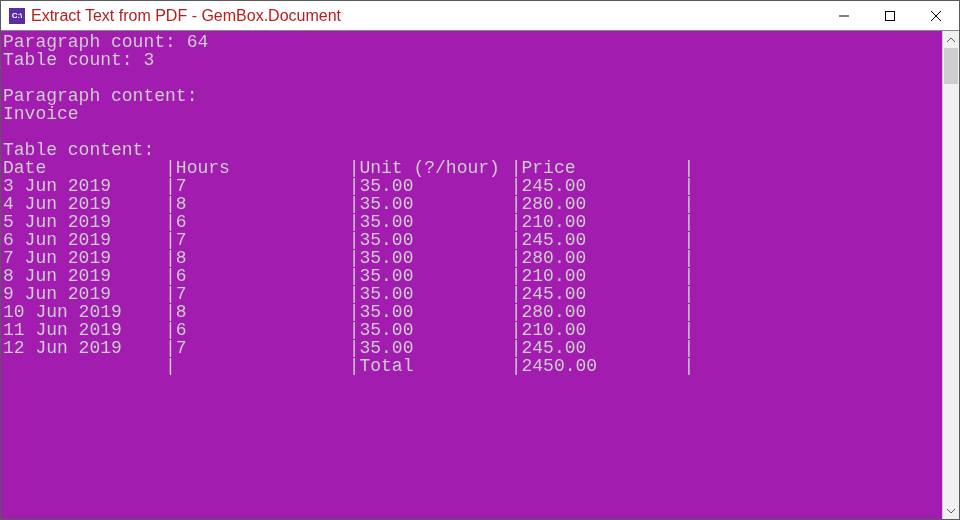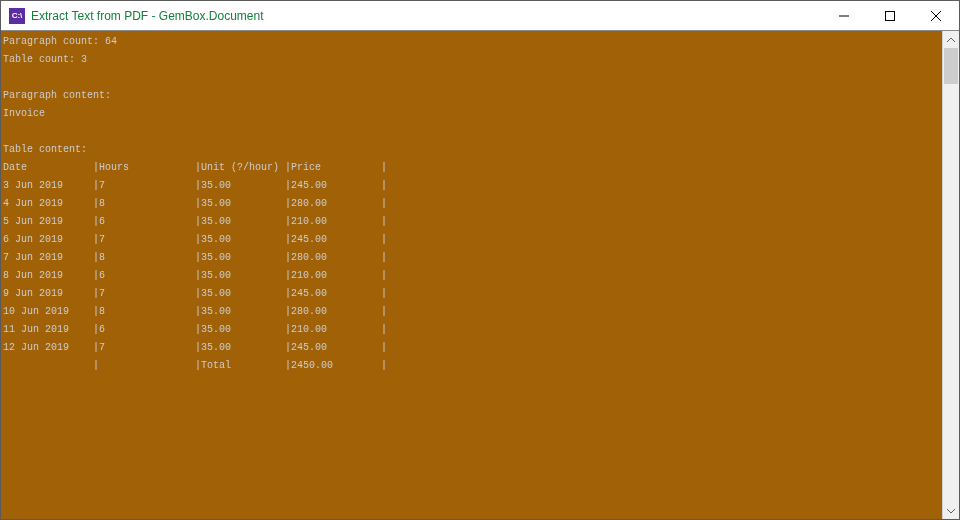--- a/index.html
+++ b/index.html
@@ -11,35 +11,35 @@
   .titlebar {
     height: 30px; background: #fff; display: flex; align-items: center; 
     border-bottom: 1px solid #888;
   }
   .titlebar .icon-box {
     width: 16px; height: 16px; margin: 0 6px 0 8px; background: #5b2da0; display: flex;
     align-items: center; justify-content: center; color: #fff; font-size: 8px; font-weight: bold;
     font-family: "Segoe UI", sans-serif;
   }
   .titlebar .title {
-    flex: 0 1 auto; font-size: 12px; color: #15803d; white-space: nowrap;
+    flex: 0 1 auto; font-size: 16px; color: #b91c1c; white-space: nowrap;
   }
   .titlebar .spacer { flex: 1; }
   .win-controls { display: flex; height: 100%; }
   .win-btn {
     width: 46px; height: 100%; display: flex; align-items: center; justify-content: center;
     font-size: 10px; color: #000; background: transparent;
   }
   .win-btn svg { display: block; }
   .client {
     flex: 1; display: flex; background: #000; position: relative; min-height: 0;
   }
   .console {
-    flex: 1; background: #a16207; color: #cccccc; font-family: Consolas, "Courier New", monospace;
-    font-size: 10px; line-height: 18px; padding: 2px 0 0 2px; white-space: pre; overflow: hidden;
+    flex: 1; background: #a21caf; color: #cccccc; font-family: Consolas, "Courier New", monospace;
+    font-size: 18px; line-height: 18px; padding: 2px 0 0 2px; white-space: pre; overflow: hidden;
   }
   .scrollbar {
     width: 17px; background: #f0f0f0; position: relative; border-left: 1px solid #d0d0d0;
   }
   .scroll-arrow {
     width: 100%; height: 17px; display: flex; align-items: center; justify-content: center;
     color: #606060;
   }
   .scroll-thumb {
     position: absolute; left: 1px; right: 1px; top: 17px; height: 36px; background: #cdcdcd;

